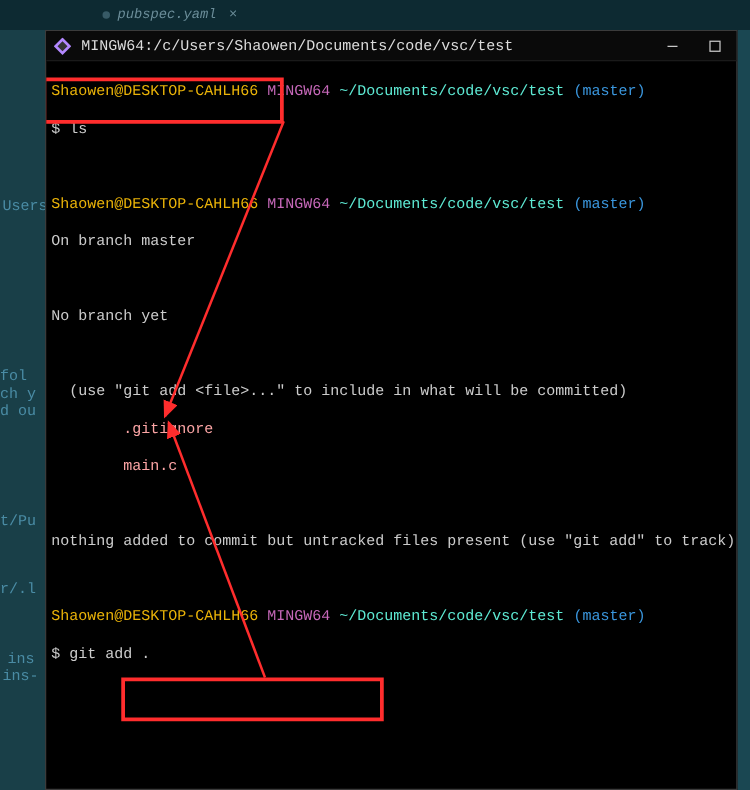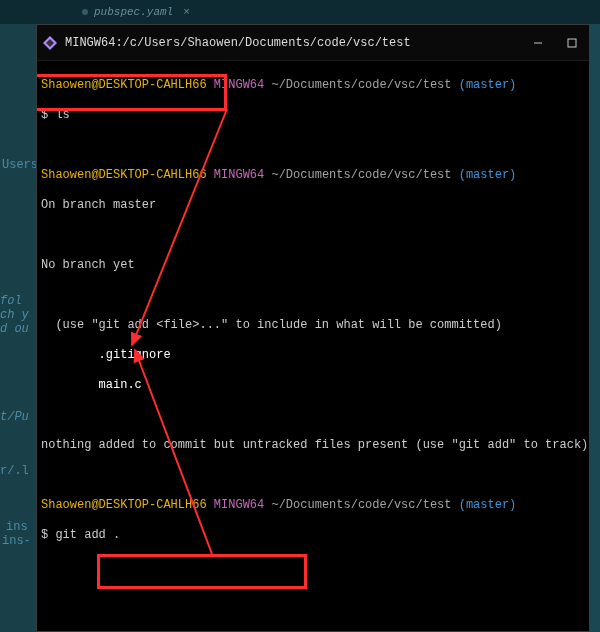--- a/index.html
+++ b/index.html
@@ -8,59 +8,59 @@
       font-size:12px;
       background:#1a4752;
       width:600px; height:632px;
       overflow:hidden; position:relative;
       color:#c8c8c8;
     }
     .bg-panel-left {
       position:absolute; left:0; top:0; width:40px; height:100%;
       background:#193f48;
     }
-    .fragment { position:absolute; color:#4a8ca5; font-style:italic; font-size:12px; }
+    .fragment { position:absolute; color:#4a8ca5; font-size:12px; }
     .flat { font-style:normal; }
     .tab-bar {
       position:absolute; top:0; left:0; right:0; height:24px;
       background:#0d2a32; display:flex; align-items:center;
       padding-left:72px;
     }
     .tab {
       display:flex; align-items:center; gap:6px;
       padding:0 10px; color:#6b8d99; font-style:italic; font-size:11px;
     }
     .tab .dot { width:6px;height:6px;border-radius:50%;background:#375a66; }
     .tab .x { font-style:normal; margin-left:4px; }
     .window {
       position:absolute; left:36px; top:24px; width:554px; height:608px;
       background:#000; border:1px solid #3b3b3b;
       display:flex; flex-direction:column;
     }
     .titlebar {
-      height:36px; background:#0a0a0a; display:flex; align-items:center;
+      height:24px; background:#0a0a0a; display:flex; align-items:center;
       color:#dcdcdc; font-size:12px;
       border-bottom:1px solid #1a1a1a;
     }
     .title-icon {
       width:14px;height:14px; margin:0 8px 0 6px; position:relative;
     }
     .title-icon svg { width:14px; height:14px; display:block; }
     .title-ctrls { margin-left:auto; display:flex; }
     .title-btn { width:34px;height:26px; display:flex; align-items:center; justify-content:center; color:#c8c8c8; }
     .terminal {
       flex:1; padding:2px 4px 0 4px; line-height:15px; white-space:pre;
       font-size:12px; overflow:hidden; position:relative;
     }
     .g { color:#eab308; }     
     .m { color:#c668b9; }     
-    .y { color:#a3a3a3;margin-top:21px; }     
+    .y { color:#5eead4;margin-top:21px; }     
     .c { color:#3a96dd; }     
     .w { color:#cccccc; }
-    .r { color:#ffffff; }     
+    .r { color:#fca5a5; }     
     .blank { height:15px; }
     .box { border:3px solid #ff2d2d; position:absolute; pointer-events:none; }
     .annot { position:absolute; pointer-events:none; }
   </style>
 </head>
 <body>
 
 <div class="bg-panel-left"></div>
 <div class="fragment flat" style="left:2px;top:158px">Users</div>
 <div class="fragment" style="left:0px;top:294px"> fol</div>

